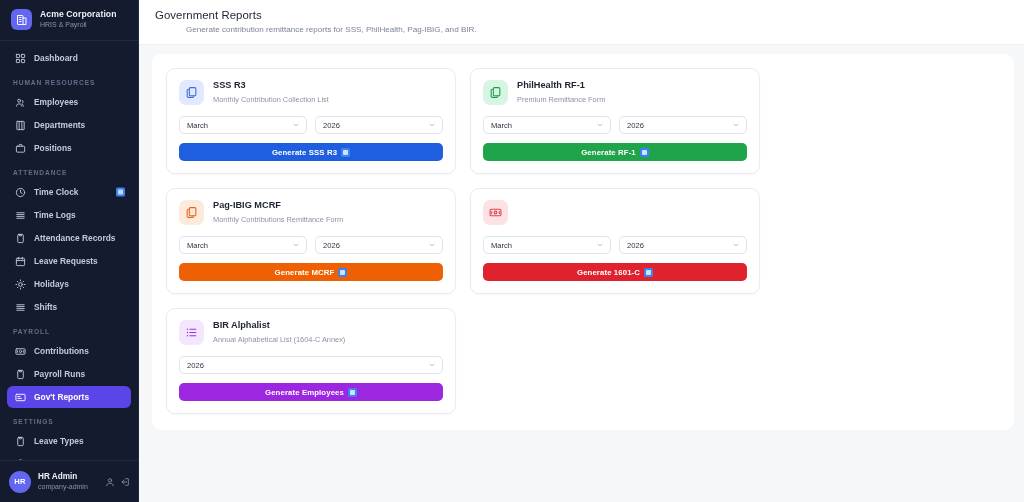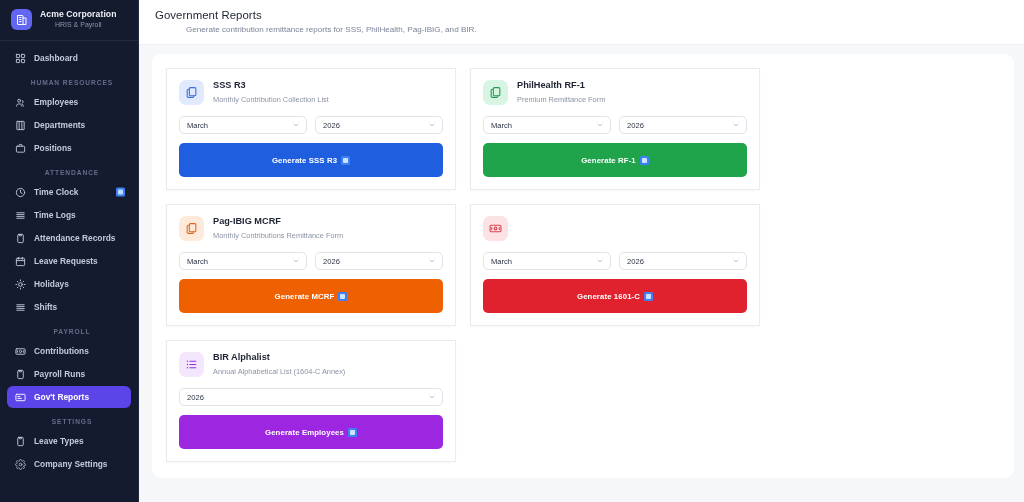--- a/index.html
+++ b/index.html
@@ -12,21 +12,20 @@
   .app { display: flex; width: 1024px; height: 502px; }
 
   
   .sidebar {
     width: 139px; height: 502px;
     background: #151b2e;
     border-right: 1px solid #222a42;
     display: flex; flex-direction: column;
     position: relative;
     flex: 0 0 139px;
-    text-align: center;
   }
   .brand {
     display: flex; align-items: center; gap: 8px;
     padding: 9px 10px 10px 11px;
     border-bottom: 1px solid #232b44;
     height: 41px;
   }
   .brand-logo {
     width: 21px; height: 21px; border-radius: 6px;
     background: #6366f1;
@@ -86,21 +85,21 @@
   .panel {
     background: #ffffff; border-radius: 9px;
     padding: 14px 14px 16px 14px;
   }
   .card-grid { display: flex; flex-wrap: wrap; gap: 14px; }
 
   .card {
     width: 290px;
     background: #ffffff;
     border: 1px solid #e9ebf0;
-    border-radius: 0;
+    border-radius: 9px;
     padding: 11px 12px 12px 12px;
     box-shadow: 0 1px 2px rgba(16,24,40,.035);
   }
   .card-head { display: flex; align-items: flex-start; gap: 9px; margin-bottom: 11px; }
   .card-icon {
     width: 25px; height: 25px; border-radius: 7px;
     display: flex; align-items: center; justify-content: center;
     flex: 0 0 25px;
   }
   .card-icon svg { width: 13px; height: 13px; display: block; }
@@ -112,21 +111,21 @@
     height: 18px; border: 1px solid #dfe3ea; border-radius: 5px;
     background: #ffffff; display: flex; align-items: center;
     padding: 0 6px 0 7px; position: relative;
   }
   .select.half { flex: 1 1 0; align-items: center; }
   .select.full { width: 100%; }
   .select-val { font-size: 7.6px; color: #2b3242; flex: 1; white-space: nowrap; }
   .caret { width: 8px; height: 8px; color: #9aa2b4; display:block; }
 
   .gen-btn {
-    height: 34px; border-radius: 5px; width: 100%;
+    height: 18px; border-radius: 5px; width: 100%;
     display: flex; align-items: center; justify-content: center; gap: 4px;
     font-size: 7.8px; font-weight: 700; color: #ffffff; letter-spacing: .1px;
   }
   .emoji-box {
     width: 9px; height: 9px; border-radius: 1.5px; background: #3b82f6;
     display: flex; align-items: center; justify-content: center; flex:0 0 9px;
   }
   .emoji-box i { display:block; width:5px; height:5px; background:#cfe3ff; border-radius:1px; }
 </style>
 </head>
@@ -290,20 +289,42 @@
           <span class="ico">
             <svg viewBox="0 0 24 24" fill="none" stroke="currentColor" stroke-width="1.6" stroke-linecap="round" stroke-linejoin="round">
               <circle cx="12" cy="12" r="3"></circle>
               <path d="M19.4 15a1.6 1.6 0 0 0 .3 1.8l.1.1a2 2 0 1 1-2.8 2.8l-.1-.1a1.6 1.6 0 0 0-1.8-.3 1.6 1.6 0 0 0-1 1.5V21a2 2 0 1 1-4 0v-.1a1.6 1.6 0 0 0-1-1.5 1.6 1.6 0 0 0-1.8.3l-.1.1a2 2 0 1 1-2.8-2.8l.1-.1a1.6 1.6 0 0 0 .3-1.8 1.6 1.6 0 0 0-1.5-1H3a2 2 0 1 1 0-4h.1a1.6 1.6 0 0 0 1.5-1 1.6 1.6 0 0 0-.3-1.8l-.1-.1a2 2 0 1 1 2.8-2.8l.1.1a1.6 1.6 0 0 0 1.8.3H9a1.6 1.6 0 0 0 1-1.5V3a2 2 0 1 1 4 0v.1a1.6 1.6 0 0 0 1 1.5 1.6 1.6 0 0 0 1.8-.3l.1-.1a2 2 0 1 1 2.8 2.8l-.1.1a1.6 1.6 0 0 0-.3 1.8V9a1.6 1.6 0 0 0 1.5 1H21a2 2 0 1 1 0 4h-.1a1.6 1.6 0 0 0-1.5 1z"></path>
             </svg>
           </span>
           <span>Company Settings</span>
         </div>
       </nav>
 
+    <div class="user-box">
+      <div class="avatar">HR</div>
+      <div class="user-meta">
+        <div class="user-name">HR Admin</div>
+        <div class="user-role">company-admin</div>
+      </div>
+      <div class="user-actions">
+        <span>
+          <svg viewBox="0 0 24 24" fill="none" stroke="currentColor" stroke-width="2" stroke-linecap="round" stroke-linejoin="round">
+            <circle cx="12" cy="8" r="4"></circle>
+              <path d="M4 21c0-4 4-6 8-6s8 2 8 6"></path>
+          </svg>
+        </span>
+        <span>
+          <svg viewBox="0 0 24 24" fill="none" stroke="currentColor" stroke-width="2" stroke-linecap="round" stroke-linejoin="round">
+            <path d="M14 4h5a1 1 0 0 1 1 1v14a1 1 0 0 1-1 1h-5"></path>
+              <path d="M10 17l-5-5 5-5"></path>
+              <path d="M5 12h11"></path>
+          </svg>
+        </span>
+      </div>
+    </div>
   </aside>
 
   <main class="main">
     <div class="page-head">
       <div class="page-title">Government Reports</div>
       <div class="page-sub">Generate contribution remittance reports for SSS, PhilHealth, Pag-IBIG, and BIR.</div>
     </div>
 
     <div class="panel-wrap">
       <div class="panel">

